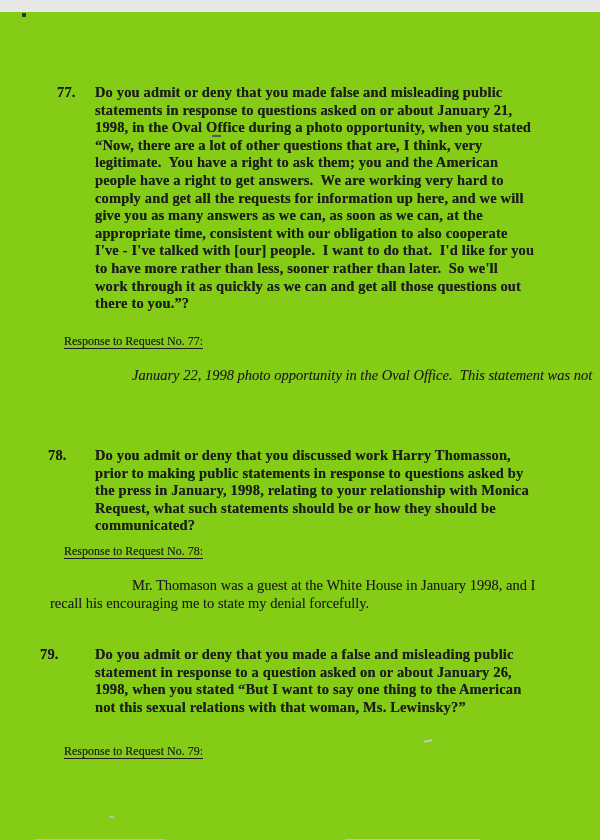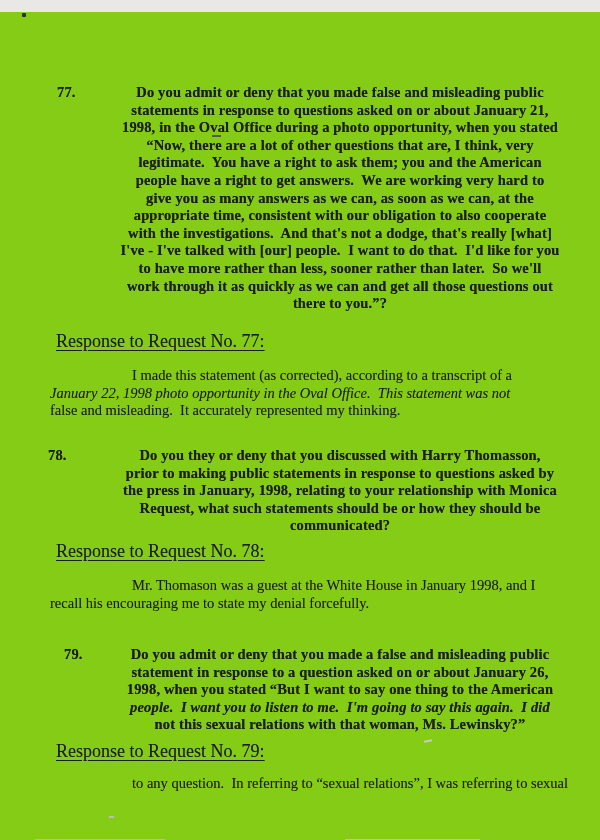--- a/index.html
+++ b/index.html
@@ -27,33 +27,32 @@
     font-weight:700;
     font-size:14.5px;
     line-height:17.6px;
     letter-spacing:.15px;
     text-shadow:0 0 .4px rgba(0,0,0,.55);
   }
   .qlines{
     position:absolute;
     left:95px;
     width:490px;
-    text-align:center;
   }
   .qlines .ln{
     font-weight:700;
     letter-spacing:.15px;
     text-shadow:0 0 .4px rgba(0,0,0,.55);
   }
   .qlines .ln.it{ font-weight:600; }
   
   .rlabel{
     position:absolute;
-    left:56px;
-    font-size:18px;
+    left:64px;
+    font-size:12px;
     line-height:17.6px;
     text-decoration:underline;
     text-decoration-thickness:1.3px;
     text-underline-offset:2.5px;
     text-shadow:0 0 .3px rgba(0,0,0,.4);
   }
   
   .rlines{
     position:absolute;
     left:50px;
@@ -70,60 +69,56 @@
 <div class="page">
 
   <div class="qnum" style="left:57px;top:72px">77.</div>
   <div class="qlines" style="top:72px">
       <div class="ln">Do you admit or deny that you made false and misleading public</div>
       <div class="ln">statements in response to questions asked on or about January 21,</div>
       <div class="ln">1998, in the Oval Office during a photo opportunity, when you stated</div>
       <div class="ln">“Now, there are a lot of other questions that are, I think, very</div>
       <div class="ln">legitimate.  You have a right to ask them; you and the American</div>
       <div class="ln">people have a right to get answers.  We are working very hard to</div>
+      <div class="ln">comply and get all the requests for information up here, and we will</div>
       <div class="ln">give you as many answers as we can, as soon as we can, at the</div>
       <div class="ln">appropriate time, consistent with our obligation to also cooperate</div>
-      <div class="ln">with the investigations.  And that's not a dodge, that's really [what]</div>
       <div class="ln">I've - I've talked with [our] people.  I want to do that.  I'd like for you</div>
       <div class="ln">to have more rather than less, sooner rather than later.  So we'll</div>
       <div class="ln">work through it as quickly as we can and get all those questions out</div>
       <div class="ln">there to you.”?</div>
     </div>
   <div class="rlabel" style="top:321px">Response to Request No. 77:</div>
   <div class="rlines" style="top:355px">
-      <div class="ln">I made this statement (as corrected), according to a transcript of a</div>
       <div class="ln it">January 22, 1998 photo opportunity in the Oval Office.  This statement was not</div>
-      <div class="ln">false and misleading.  It accurately represented my thinking.</div>
     </div>
 
   <div class="qnum" style="left:48px;top:435px">78.</div>
   <div class="qlines" style="top:435px">
-      <div class="ln">Do you they or deny that you discussed with Harry Thomasson,</div>
+      <div class="ln">Do you admit or deny that you discussed work Harry Thomasson,</div>
       <div class="ln">prior to making public statements in response to questions asked by</div>
       <div class="ln">the press in January, 1998, relating to your relationship with Monica</div>
       <div class="ln">Request, what such statements should be or how they should be</div>
       <div class="ln">communicated?</div>
     </div>
   <div class="rlabel" style="top:531px">Response to Request No. 78:</div>
   <div class="rlines" style="top:565px">
       <div class="ln">Mr. Thomason was a guest at the White House in January 1998, and I</div>
       <div class="ln">recall his encouraging me to state my denial forcefully.</div>
     </div>
 
-  <div class="qnum" style="left:64px;top:634px">79.</div>
+  <div class="qnum" style="left:40px;top:634px">79.</div>
   <div class="qlines" style="top:634px">
       <div class="ln">Do you admit or deny that you made a false and misleading public</div>
       <div class="ln">statement in response to a question asked on or about January 26,</div>
       <div class="ln">1998, when you stated “But I want to say one thing to the American</div>
-      <div class="ln it">people.  I want you to listen to me.  I'm going to say this again.  I did</div>
       <div class="ln">not this sexual relations with that woman, Ms. Lewinsky?”</div>
     </div>
   <div class="rlabel" style="top:731px">Response to Request No. 79:</div>
   <div class="rlines" style="top:763px">
-      <div class="ln">to any question.  In referring to “sexual relations”, I was referring to sexual</div>
     </div>
 
   <div class="art" style="left:22px;top:1px;width:4px;height:4px;background:#303030;border-radius:1px"></div>
   <div class="art" style="left:212px;top:123px;width:9px;height:2px;background:#565656"></div>
   <div class="art" style="left:424px;top:728px;width:8px;height:2px;background:#c9c9c9;transform:rotate(-12deg)"></div>
   <div class="art" style="left:109px;top:804px;width:5px;height:2px;background:#bdbdbd"></div>
 
   <div class="art" style="left:35px;top:827px;width:130px;height:2px;background:#bababa"></div>
   <div class="art" style="left:208px;top:828px;width:36px;height:2px;background:#c6c6c6"></div>
   <div class="art" style="left:345px;top:827px;width:135px;height:2px;background:#bfbfbf"></div>

